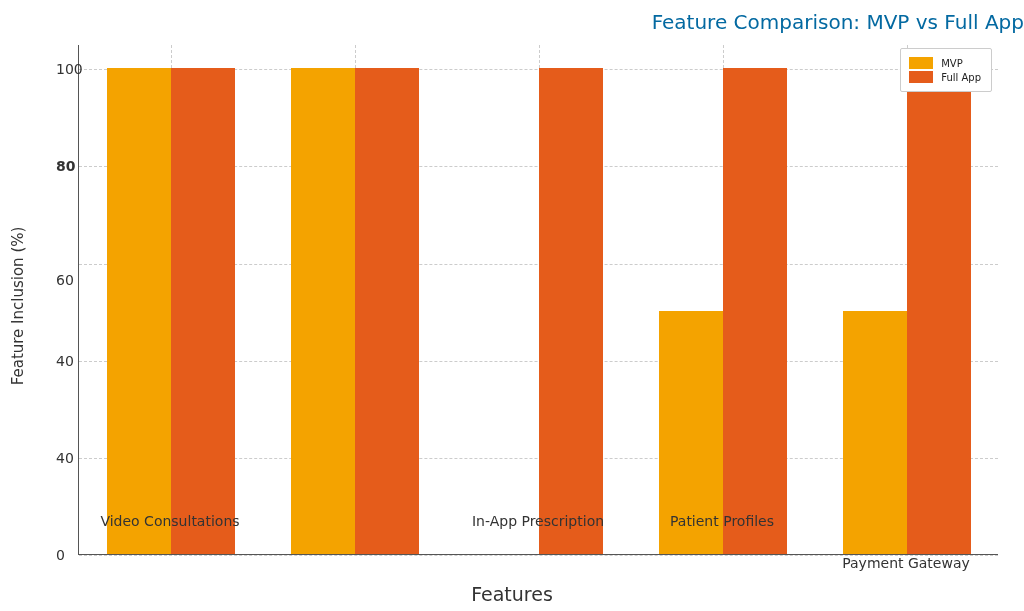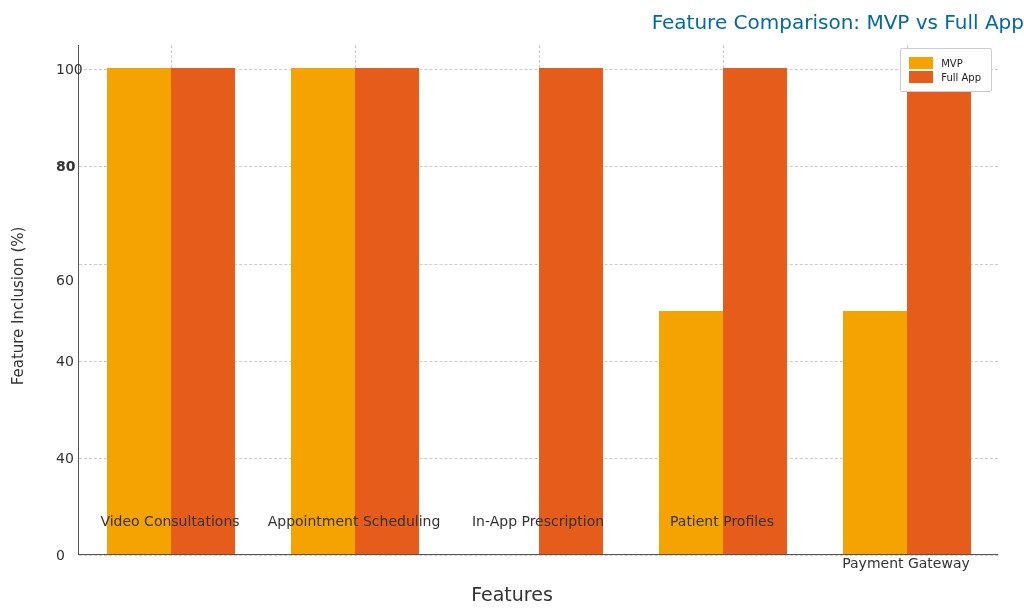--- a/index.html
+++ b/index.html
@@ -157,17 +157,16 @@
     </div>
   </div>
 
 <div class="y-tick-label" style="top: 555px;">0</div>
     <div class="y-tick-label" style="top: 457.857px;">40</div>
     <div class="y-tick-label" style="top: 360.714px;">40</div>
     <div class="y-tick-label" style="top: 263.571px; margin-top: 16px;">60</div>
     <div class="y-tick-label" style="top: 166.429px; font-weight: bold;">80</div>
     <div class="y-tick-label" style="top: 69.2857px;">100</div>
     <div class="x-tick-label" style="left: 170px;">Video Consultations</div>
-    <div class="x-tick-label" style="left: 354px;">Appointment Scheduling</div>
     <div class="x-tick-label" style="left: 538px;">In-App Prescription</div>
     <div class="x-tick-label" style="left: 722px;">Patient Profiles</div>
     <div class="x-tick-label" style="left: 906px; margin-top: 42px;">Payment Gateway</div>
   </div>
 
 </body></html>

